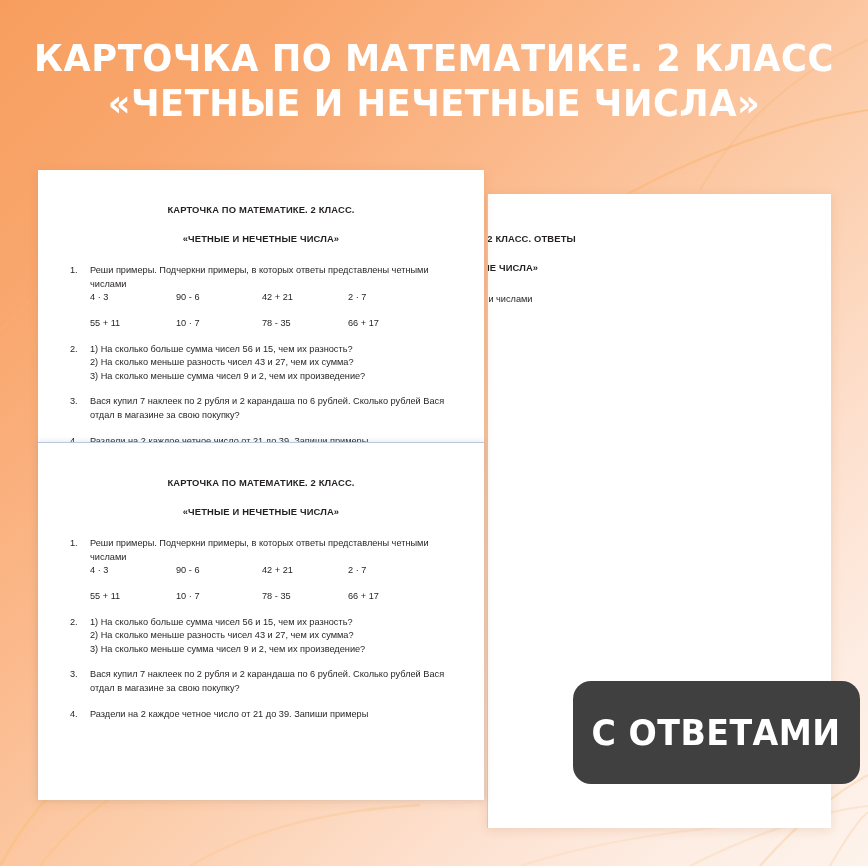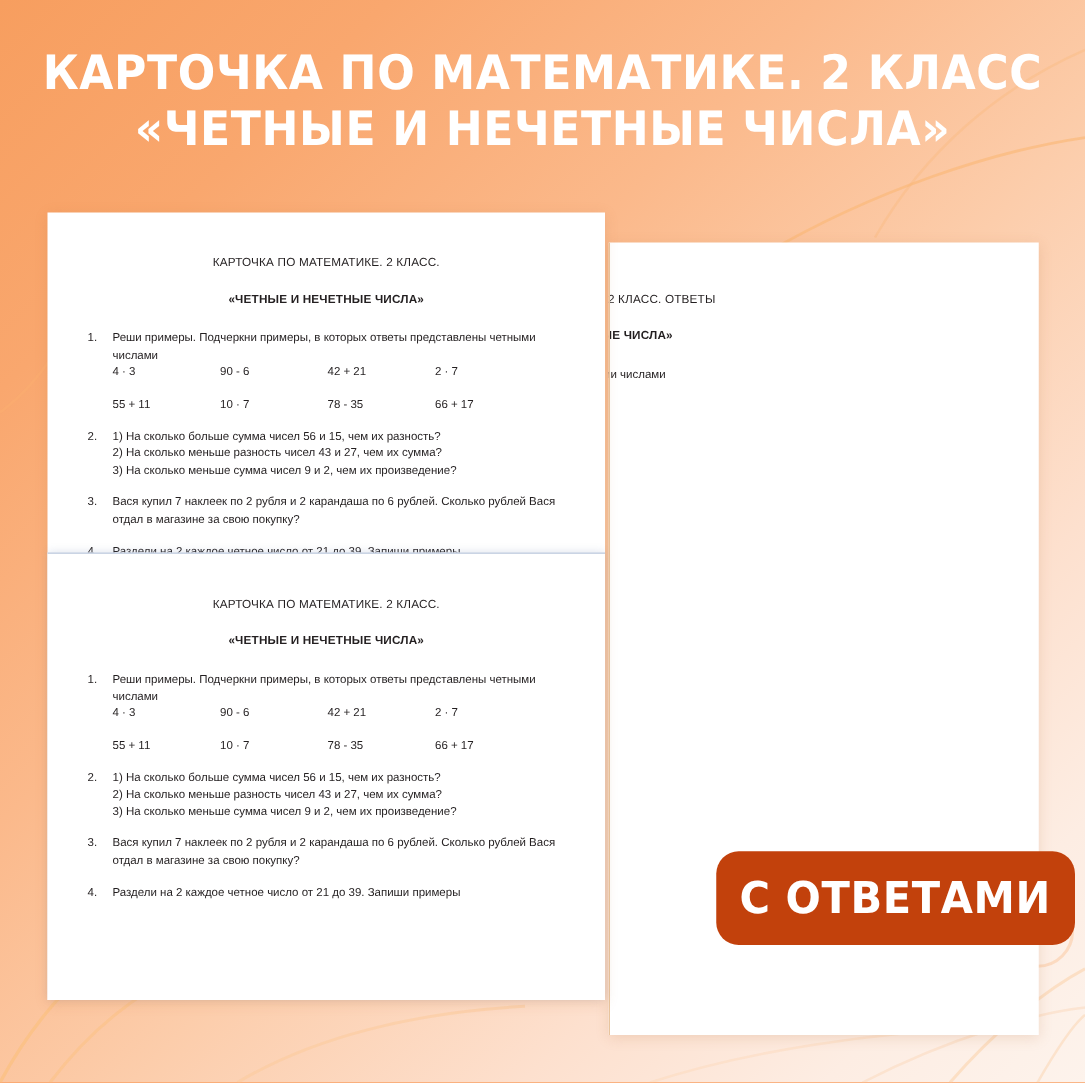--- a/index.html
+++ b/index.html
@@ -116,21 +116,21 @@
 
   
   .doc {
     color: #231f20;
     font-family: "Liberation Sans", sans-serif;
     font-size: 9.2px;
     line-height: 13.6px;
   }
   .doc-title {
     text-align: center;
-    font-weight: normal;
+    font-weight: bold;
     font-size: 9.4px;
     letter-spacing: 0.15px;
     white-space: nowrap;
   }
   .doc-subtitle {
     text-align: center;
     font-weight: bold;
     font-size: 9.4px;
     letter-spacing: 0.15px;
     margin-top: 15px;
@@ -174,22 +174,22 @@
   }
   .divcols .cell { white-space: nowrap; }
   .nowrap { white-space: nowrap; }
 
   
   #badge {
     position: absolute;
     left: 573px;
     top: 681px;
     width: 287px;
-    height: 75px;
-    background: #c2410c;
+    height: 103px;
+    background: #404040;
     border-radius: 18px;
     z-index: 7;
     display: flex;
     align-items: center;
     justify-content: center;
   }
   #badge .btext {
     color: #ffffff;
     font-family: "DejaVu Sans", sans-serif;
     font-weight: bold;

